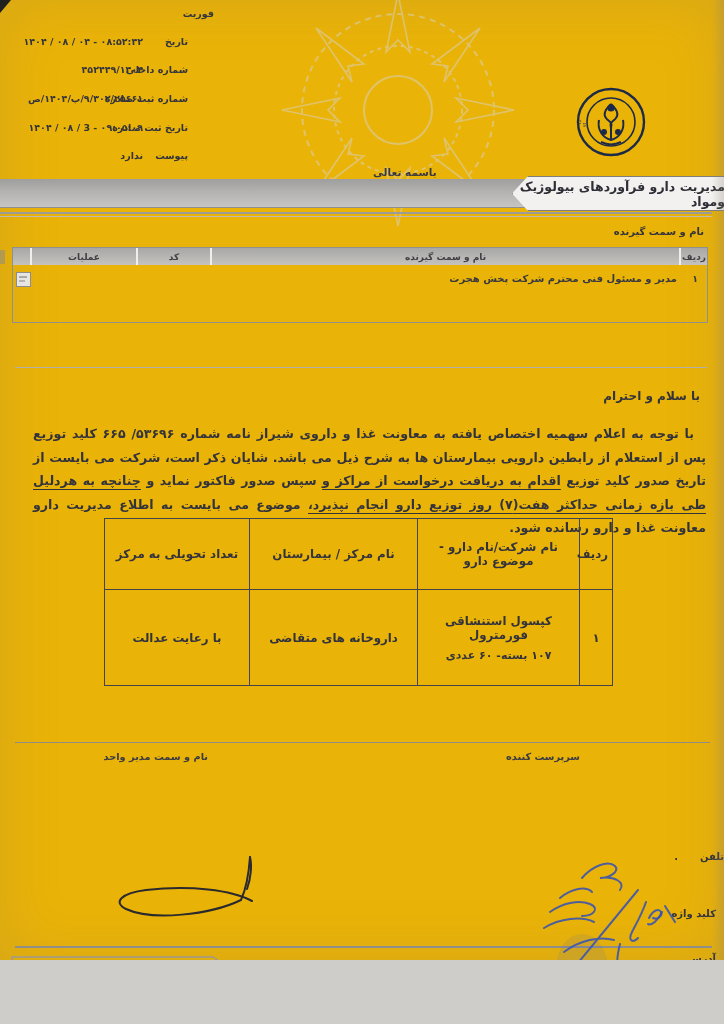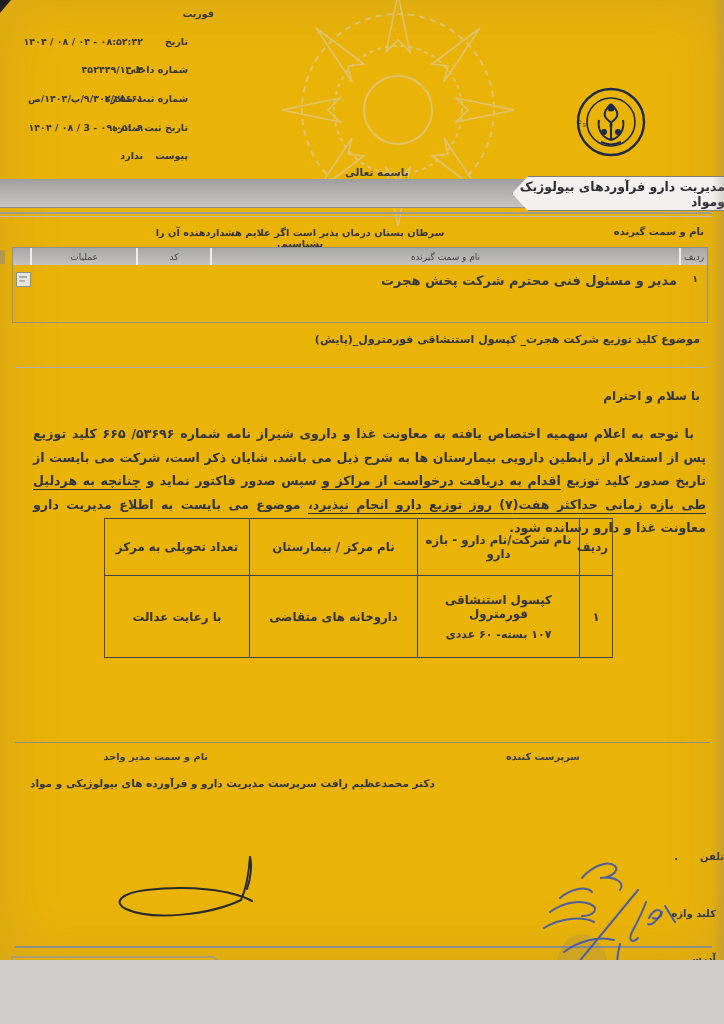--- a/index.html
+++ b/index.html
@@ -29,38 +29,38 @@
   .thin-line1{left:0;top:212px;width:712px;height:2px;background:#9c9b98;}
   .thin-line2{left:0;top:216px;width:712px;height:1px;background:#bcbab6;}
   .banner-label{
     left:512px;top:176px;width:212px;height:33px;
     background:#f2f1ef;
     border:1.5px solid #7e7e7c;
     clip-path:polygon(0 50%,7.5% 0,100% 0,100% 100%,7.5% 100%);
     display:flex;align-items:center;justify-content:center;
     font-size:12.5px;font-weight:bold;color:#2e2e36;
   }
-  .bismillah{font-size:10.5px;font-weight:bold;color:#3a3a42;}
+  .bismillah{font-size:10.5px;font-weight:bold;color:#3a3a42;margin-left:28px;}
   
   .recipient-box{
     left:12px;top:247px;width:694px;height:74px;
     border:1px solid #90908c;background:transparent;
   }
   .rec-header{
     display:flex;flex-direction:row;height:17px;
     background:#f0eeeb;gap:2px;
   }
   .rec-cell{
     background:linear-gradient(180deg,#a7a7a5,#c4c3c0);
     display:flex;align-items:center;justify-content:center;
-    font-size:9px;font-weight:normal;color:#3f3f45;
+    font-size:9px;font-weight:bold;color:#3f3f45;
   }
   .rec-row{position:relative;height:55px;}
   .rec-no{position:absolute;right:9px;top:8px;font-size:9.5px;font-weight:bold;}
-  .rec-name{position:absolute;right:30px;top:8px;font-size:13px;font-weight:bold;color:#38383f;}
+  .rec-name{position:absolute;right:30px;top:8px;font-size:10px;font-weight:bold;color:#38383f;}
   .row-icon{
     position:absolute;left:3px;top:7px;width:13px;height:13px;
     border:1px solid #8d8d8a;background:#e7e5e1;
   }
   .row-icon::before{
     content:"";position:absolute;left:2px;top:3px;width:8px;height:2px;background:#a9a8a4;
   }
   .row-icon::after{
     content:"";position:absolute;left:2px;top:7px;width:6px;height:2px;background:#b5b4b0;
   }
@@ -76,21 +76,21 @@
   .body-par .ul{text-decoration:underline;text-underline-offset:4px;text-decoration-thickness:1px;}
   .body-par .lead{display:inline-block;width:12px;}
   
   table.drug{
     position:absolute;left:104px;top:518px;width:508px;
     border-collapse:collapse;table-layout:fixed;
   }
   table.drug th,table.drug td{
     border:1.6px solid #43434a;
     font-size:11.8px;font-weight:bold;color:#33333c;
-    text-align:center;vertical-align:middle;padding:9px 4px;
+    text-align:center;vertical-align:middle;padding:16px 4px;
   }
   table.drug th{height:38px;}
   table.drug td{height:63px;}
   .drug-l2{font-size:11px;margin-top:7px;}
   
   .sig-rule{left:15px;top:742px;width:695px;height:1px;background:#8e8d8a;}
   .sig-label{font-size:9.8px;font-weight:bold;color:#3b3b44;white-space:nowrap;}
   .sig-name{font-size:10.5px;font-weight:bold;color:#33333c;white-space:nowrap;}
   
   .foot-label{font-size:10px;font-weight:bold;color:#35353d;white-space:nowrap;}
@@ -185,78 +185,75 @@
   </svg>
 
   <div class="abs bismillah" style="left:345px;top:166px">باسمه تعالی</div>
 
   <div class="abs banner-bar"></div>
   <div class="abs banner-label">مدیریت دارو فرآوردهای بیولوژیک ومواد</div>
   <div class="abs thin-line1"></div>
   <div class="abs thin-line2"></div>
 
   <div class="abs fld-label" style="right:20px;top:226px;font-size:10px">نام و سمت گیرنده</div>
-  <div class="abs" style="left:150px;top:227px;width:300px;text-align:center;font-size:9.8px;font-weight:bold;color:#34343c">سرطان پستان درمان پذیر است اگر علایم هشداردهنده آن را بشناسیم.</div>
 
   <div class="abs recipient-box">
     <div class="rec-header">
       <div class="rec-cell" style="width:26px">ردیف</div>
       <div class="rec-cell" style="flex:1">نام و سمت گیرنده</div>
       <div class="rec-cell" style="width:72px">کد</div>
       <div class="rec-cell" style="width:104px">عملیات</div>
       <div class="rec-cell" style="width:17px"></div>
     </div>
     <div class="rec-row">
       <div class="rec-no">۱</div>
       <div class="rec-name">مدیر و مسئول فنی محترم شرکت پخش هجرت</div>
       <div class="row-icon"></div>
     </div>
   </div>
 
-  <div class="abs subject" style="right:24px;top:333px">موضوع کلید توزیع شرکت هجرت_ کپسول استنشاقی فورمترول_(پایش)</div>
   <div class="abs hr1"></div>
 
   <div class="abs salutation" style="right:24px;top:389px">با سلام و احترام</div>
 
   <div class="abs body-par">
     <span class="lead"></span><span>با توجه به اعلام سهمیه اختصاص یافته به معاونت غذا و داروی شیراز نامه شماره ۵۳۶۹۶/ ۶۶۵ کلید توزیع پس از استعلام از رابطین دارویی بیمارستان ها به شرح ذیل می باشد. شایان ذکر است، شرکت می بایست از تاریخ صدور کلید توزیع </span><span class="ul">اقدام به دریافت درخواست از مراکز و</span><span> سپس صدور فاکتور نماید و </span><span class="ul">چنانچه به هردلیل طی بازه زمانی حداکثر هفت(۷) روز توزیع دارو انجام نپذیرد،</span><span> موضوع می بایست به اطلاع مدیریت دارو معاونت غذا و دارو رسانده شود.</span>
   </div>
 
   <table class="drug" dir="rtl">
     <colgroup>
       <col style="width:33px">
         <col style="width:162px">
         <col style="width:168px">
         <col style="width:145px">
     </colgroup>
     <tbody>
         <tr>
       <th>ردیف</th>
-      <th>نام شرکت/نام دارو - بازه دارو</th>
+      <th>نام شرکت/نام دارو - موضوع دارو</th>
       <th>نام مرکز / بیمارستان</th>
       <th>تعداد تحویلی به مرکز</th>
     </tr>
     <tr>
       <td>۱</td>
       <td>
         <div>کپسول استنشاقی فورمترول</div>
         <div class="drug-l2">۱۰۷ بسته- ۶۰ عددی</div>
       </td>
       <td>داروخانه های متقاضی</td>
       <td>با رعایت عدالت</td>
     </tr>
   </tbody>
     </table>
 
   <div class="abs sig-rule"></div>
 
   <div class="abs sig-label" style="right:144px;top:751px">سرپرست کننده</div>
 
   <div class="abs sig-label" style="right:516px;top:751px">نام و سمت مدیر واحد</div>
-  <div class="abs sig-name" style="left:30px;top:777px">دکتر محمدعظیم رافت سرپرست مدیریت دارو و فرآورده های بیولوژیکی و مواد</div>
 
   <div class="abs foot-label" style="right:0;top:851px">تلفن</div>
   <div class="abs foot-label" style="right:46px;top:851px">.</div>
 
 
   <div class="abs foot-label" style="right:8px;top:908px">کلید واژه</div>
 
   <div class="abs foot-rule"></div>
 
   <div class="abs foot-label" style="right:8px;top:953px">آدرس</div>

